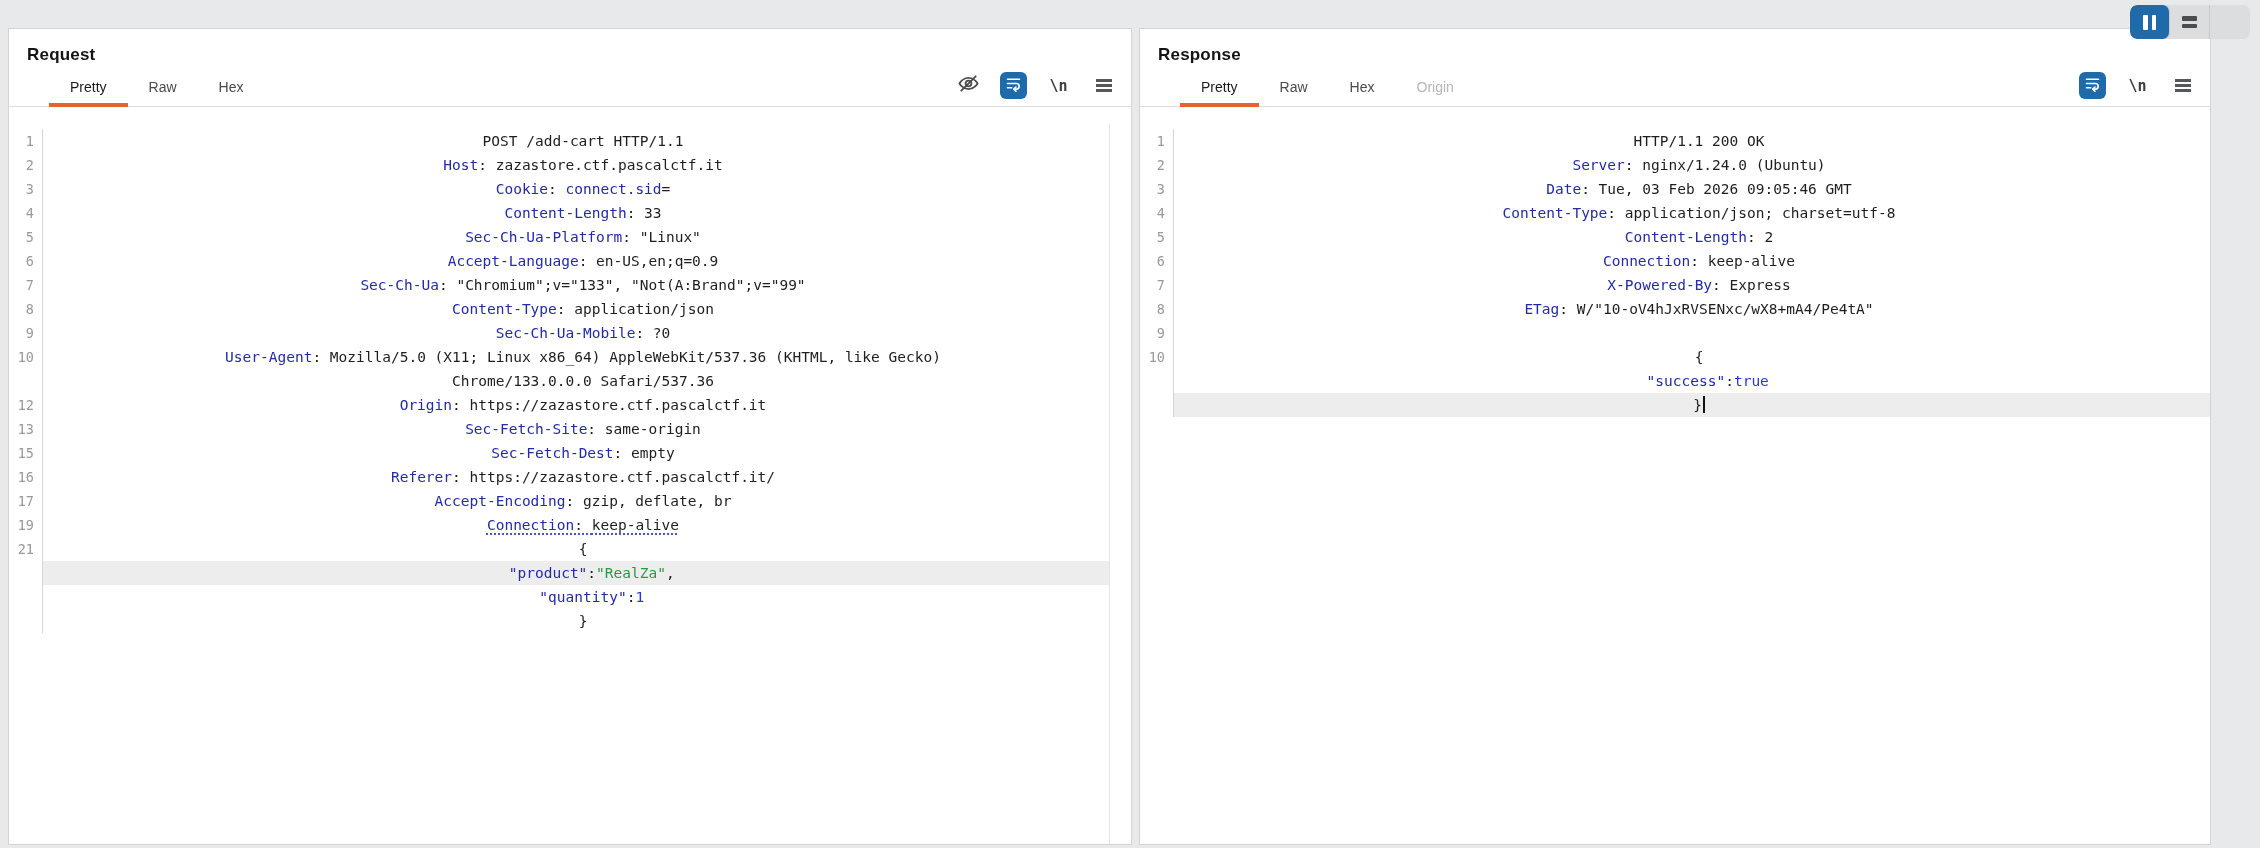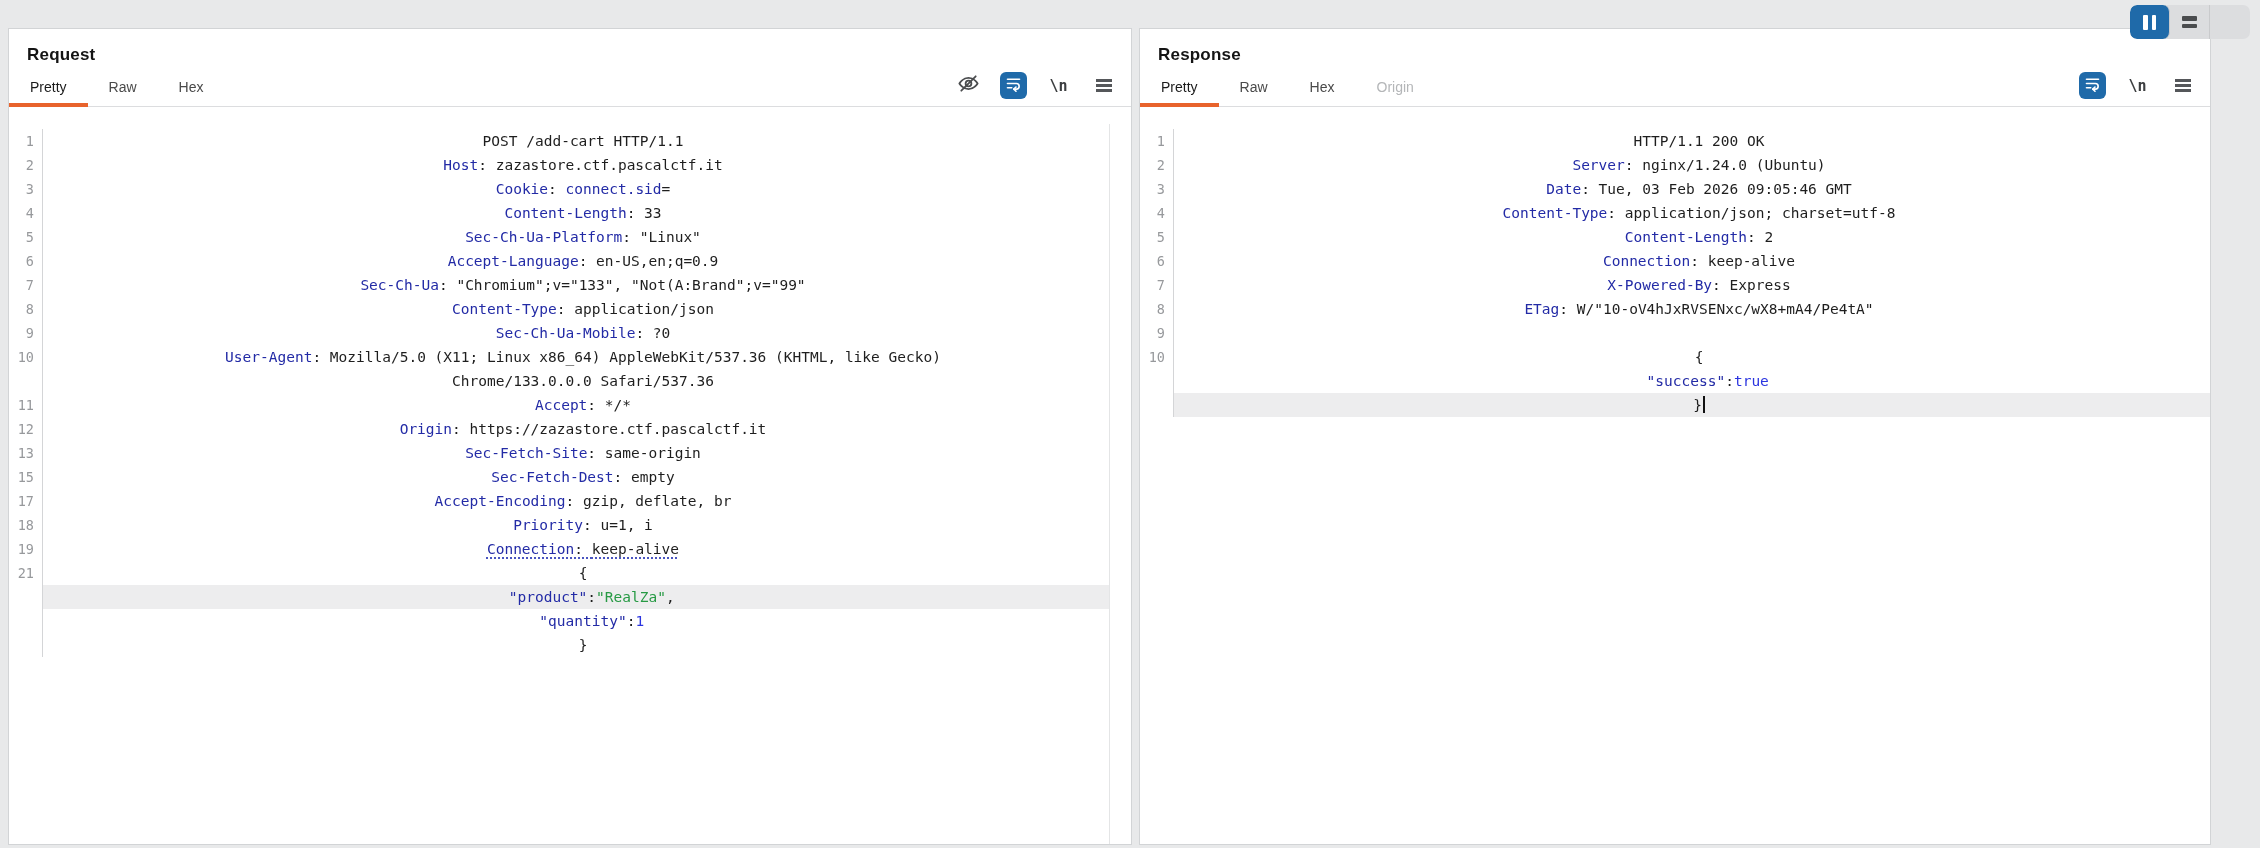--- a/index.html
+++ b/index.html
@@ -8,21 +8,21 @@
     width:2260px; height:848px; position:relative; overflow:hidden;
     background:#e8e9ea; font-family:"Liberation Sans", sans-serif;
   }
   
   .panel { position:absolute; top:28px; bottom:3px; background:#ffffff; border:1px solid #d2d4d6; }
   .panel.request  { left:8px;    width:1124px; }
   .panel.response { left:1139px; width:1072px; }
   .panel-title { margin:0; padding:16px 18px 0; font-size:17px; font-weight:bold; color:#141414; letter-spacing:.2px; }
   
   .tabrow { display:flex; align-items:flex-end; justify-content:space-between;
-            border-bottom:1px solid #dcdddf; height:42px; padding-right:14px; }
+            border-bottom:1px solid #dcdddf; height:42px; padding-right:14px;padding-left:40px; }
   .tabs { display:flex; align-items:stretch; height:100%; }
   .tab { padding:14px 21px 0; font-size:14px; color:#4a4a4a; position:relative; cursor:default; }
   .tab.active { color:#1b1b1b; }
   .tab.active::after { content:""; position:absolute; left:0; right:0; bottom:-1px; height:4px; background:#e8632c; }
   .tab.disabled { color:#b4b6b8; }
   .tools { display:flex; align-items:center; gap:18px; padding-bottom:7px; }
   .tool { min-width:27px; height:27px; display:flex; align-items:center; justify-content:center; }
   .tool.wrap-btn { background:#1f6aa9; border-radius:6px; width:27px; }
   .tool .nl { font-family:"DejaVu Sans Mono", monospace; font-size:15px; font-weight:bold; color:#3c3e40; }
   .menu-bars { display:flex; flex-direction:column; gap:2.5px; }
@@ -160,42 +160,38 @@
       </div>
       <div class="row">
         <div class="num">10</div>
         <div class="code"><span class="c-n">User-Agent</span><span class="c-p">: Mozilla/5.0 (X11; Linux x86_64) AppleWebKit/537.36 (KHTML, like Gecko)</span></div>
       </div>
       <div class="row">
         <div class="num"></div>
         <div class="code"><span class="c-p">Chrome/133.0.0.0 Safari/537.36</span></div>
       </div>
       <div class="row">
-        <div class="num">11</div>
-        <div class="code"><span class="c-n">Accept</span><span class="c-p">: */*</span></div>
-      </div>
-      <div class="row">
         <div class="num">12</div>
         <div class="code"><span class="c-n">Origin</span><span class="c-p">: https://zazastore.ctf.pascalctf.it</span></div>
       </div>
       <div class="row">
         <div class="num">13</div>
         <div class="code"><span class="c-n">Sec-Fetch-Site</span><span class="c-p">: same-origin</span></div>
       </div>
       <div class="row">
         <div class="num">15</div>
         <div class="code"><span class="c-n">Sec-Fetch-Dest</span><span class="c-p">: empty</span></div>
       </div>
       <div class="row">
+        <div class="num">16</div>
+        <div class="code"><span class="c-n">Referer</span><span class="c-p">: https://zazastore.ctf.pascalctf.it/</span></div>
+      </div>
+      <div class="row">
         <div class="num">17</div>
         <div class="code"><span class="c-n">Accept-Encoding</span><span class="c-p">: gzip, deflate, br</span></div>
-      </div>
-      <div class="row">
-        <div class="num">18</div>
-        <div class="code"><span class="c-n">Priority</span><span class="c-p">: u=1, i</span></div>
       </div>
       <div class="row">
         <div class="num">19</div>
         <div class="code"><span class="c-n ul">Connection</span><span class="c-p ul">: </span><span class="c-p ul">keep-alive</span></div>
       </div>
       <div class="row">
         <div class="num">21</div>
         <div class="code"><span class="c-p">{</span></div>
       </div>
       <div class="row hl">

